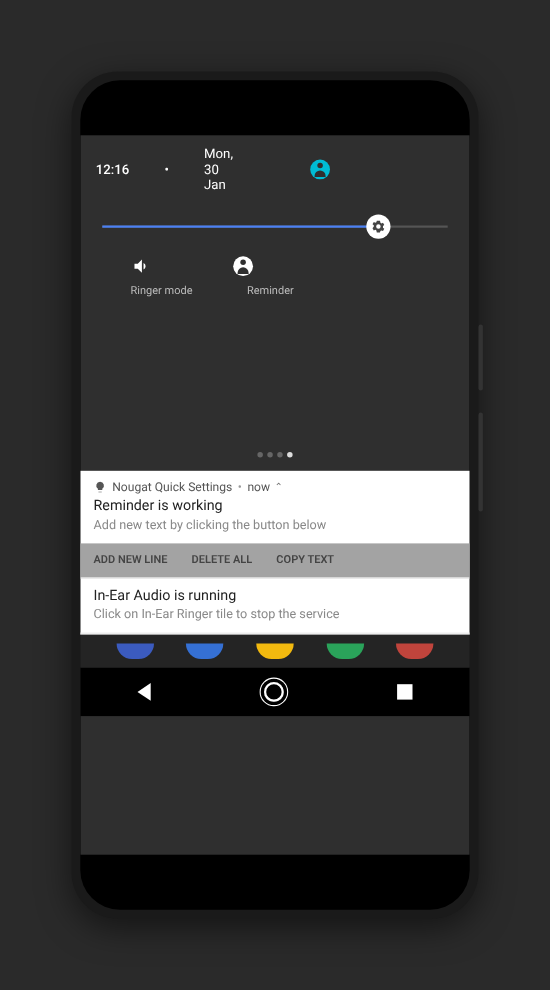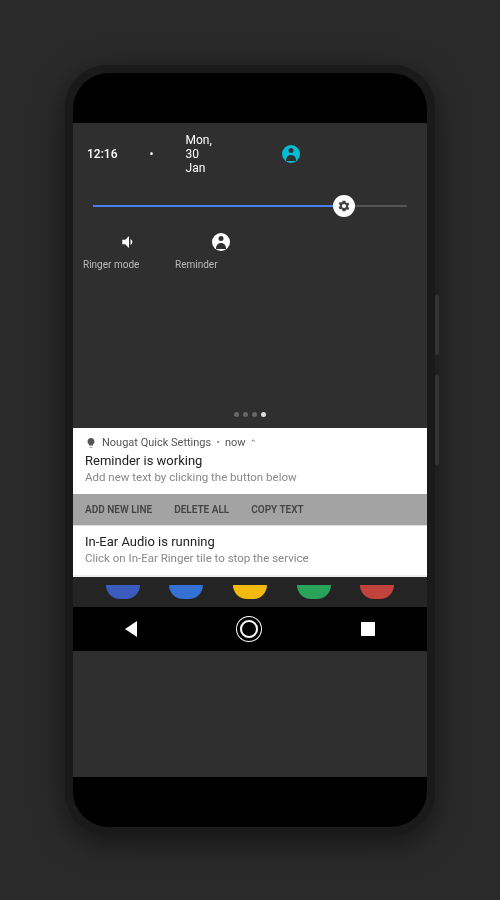--- a/index.html
+++ b/index.html
@@ -93,21 +93,21 @@
     transform: translate(-50%,-50%);
     width:22px; height:22px; border-radius:50%;
     background:#fff; display:flex; align-items:center; justify-content:center;
   }
   .slider-thumb svg { width:14px; height:14px; }
 
   .tiles {
     display:flex; padding: 14px 10px;
   }
   .tile {
-    width: 92px; text-align:left; color:#bbb; font-size:10px;
+    width: 92px; text-align:right; color:#bbb; font-size:10px;
   }
   .tile-icon {
     color:#fff; height:22px; display:flex;
     align-items:center; justify-content:center; margin-bottom:6px;
   }
   .tile-icon svg { width:18px; height:18px; fill:#fff; }
   .contact-av {
     width:18px; height:18px; border-radius:50%; background:#fff; position:relative;
   }
   .contact-av::before {

